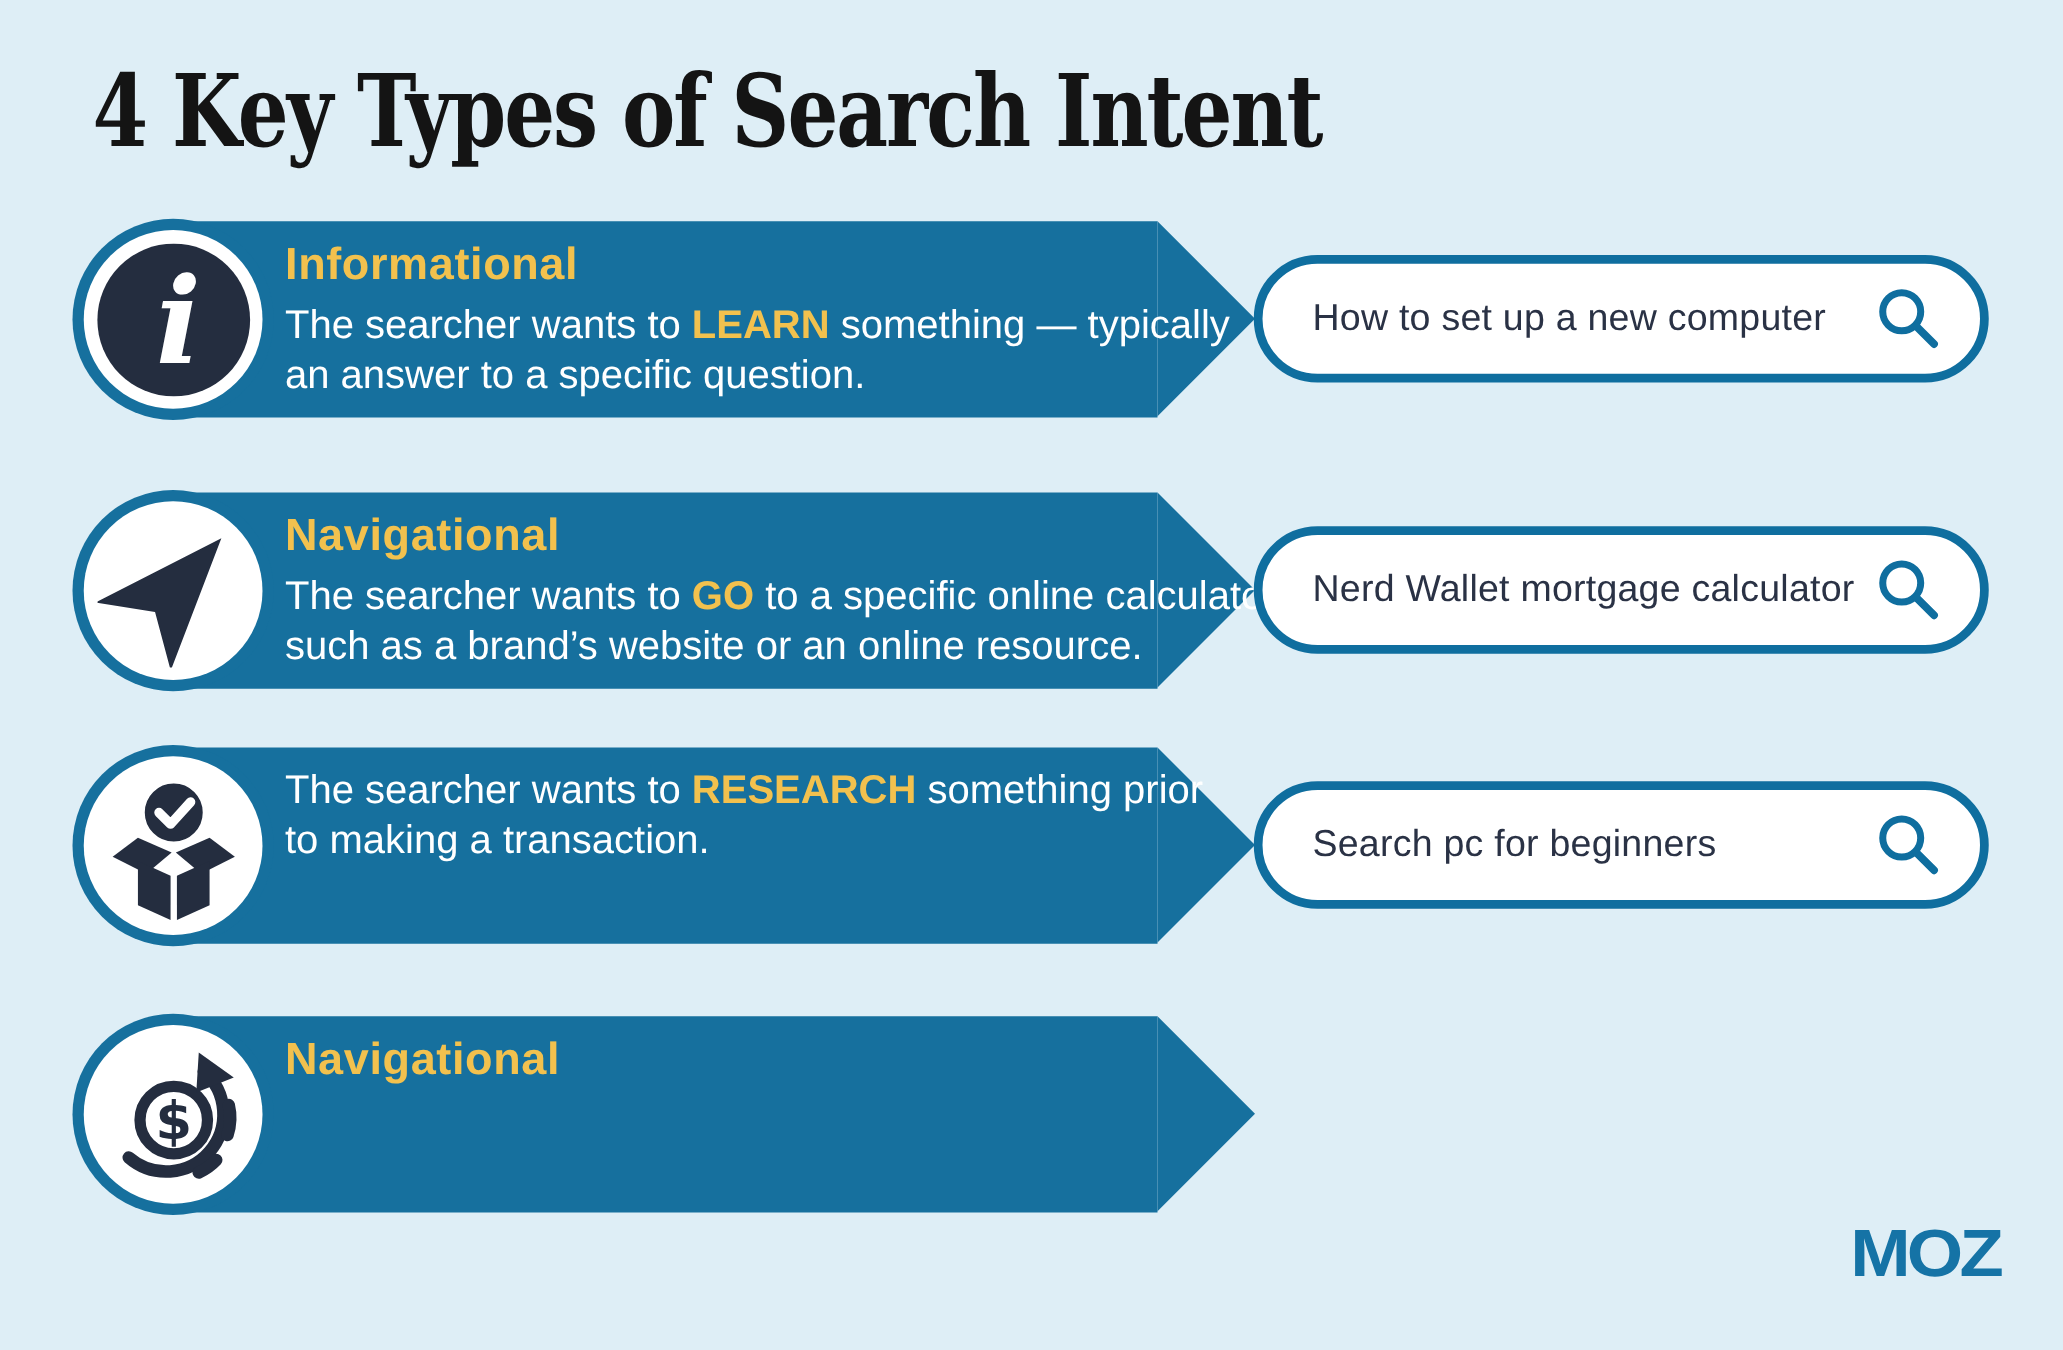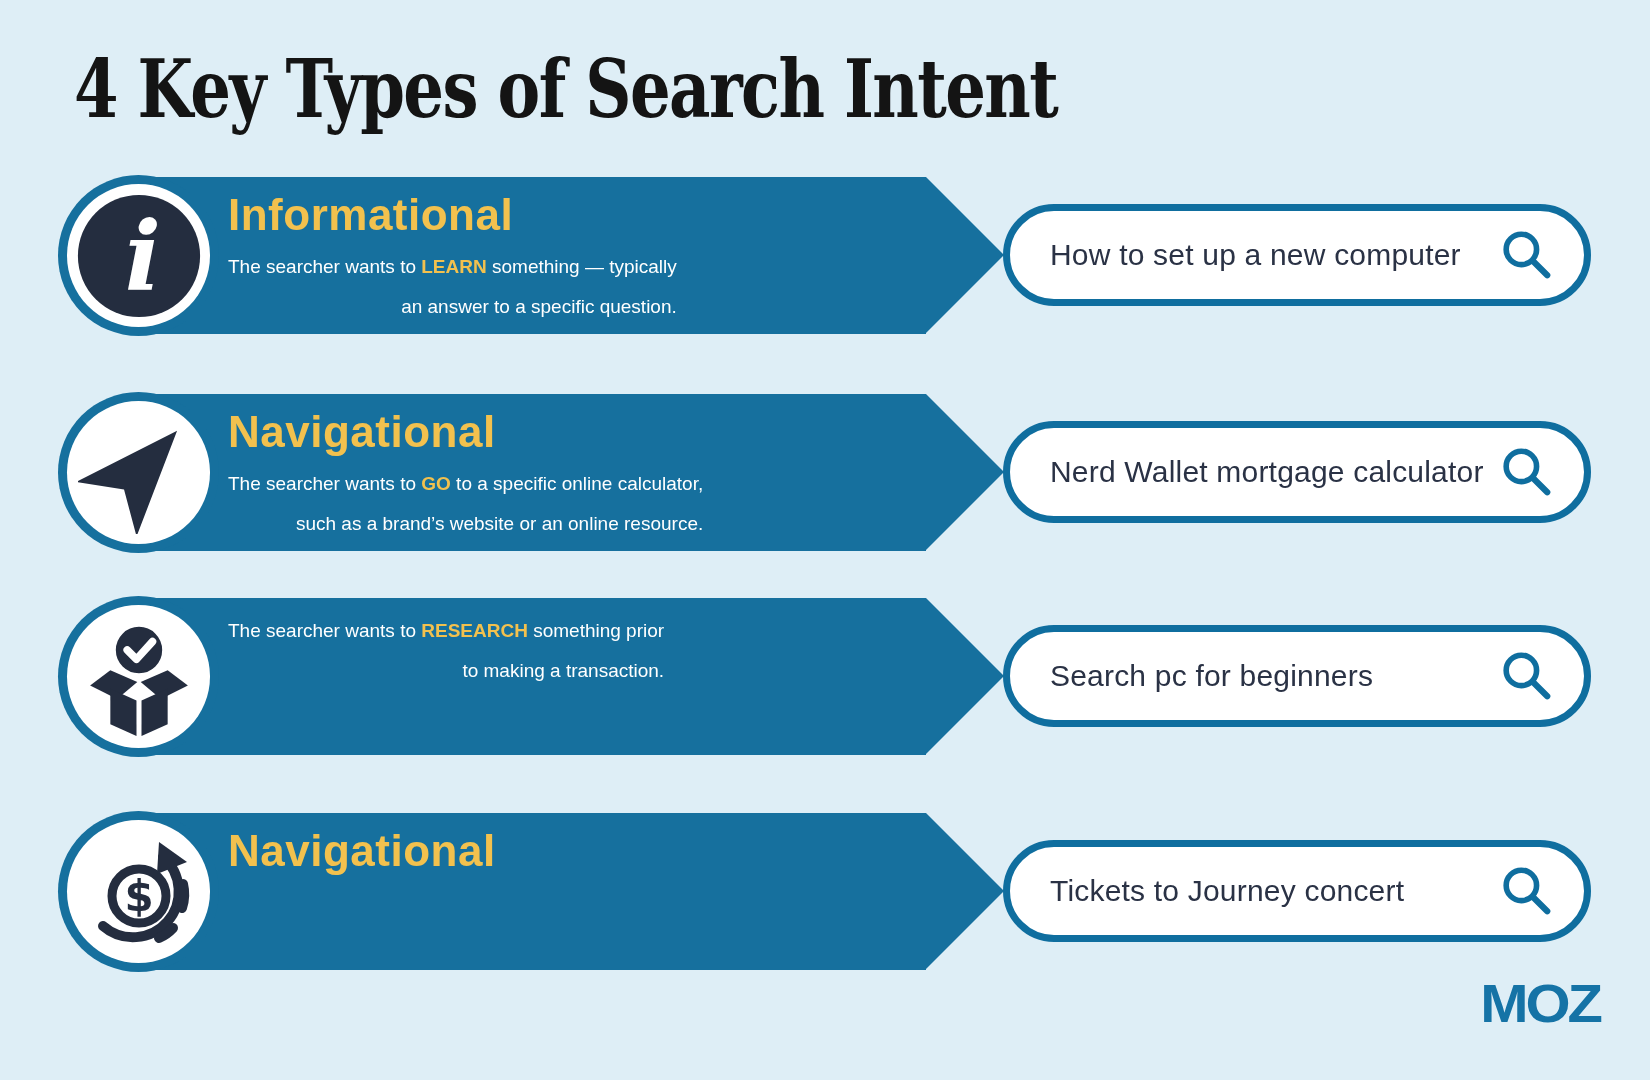--- a/index.html
+++ b/index.html
@@ -34,26 +34,26 @@
     position:absolute;left:58px;top:-2px;width:161px;height:161px;
     border-radius:50%;background:var(--banner);
   }
   .icon-white{
     position:absolute;left:67px;top:7px;width:143px;height:143px;
     border-radius:50%;background:#ffffff;
     display:flex;align-items:center;justify-content:center;
   }
   .banner-text{position:absolute;left:228px;top:13px;}
   .banner-title{
-    font-size:44px;font-weight:700;color:var(--yellow);
+    font-size:36px;font-weight:700;color:var(--yellow);
     margin-bottom:7px;letter-spacing:0.5px;
   }
   .banner-desc{
-    font-size:19px;color:#ffffff;line-height:40px;
-    white-space:pre;font-weight:400;text-align:right;
+    font-size:32px;color:#ffffff;line-height:40px;
+    white-space:pre;font-weight:400;
   }
   .banner-desc .hl{color:var(--yellow);font-weight:700;}
 
   .pill{
     position:absolute;left:1003px;top:27px;width:588px;height:102px;
     box-sizing:border-box;background:#ffffff;
     border:7px solid var(--pillborder);border-radius:51px;
     display:flex;align-items:center;
     padding:0 30px 0 40px;
   }
@@ -163,22 +163,15 @@
       <text x="60" y="79" text-anchor="middle" font-family="DejaVu Sans, sans-serif" font-weight="700" font-size="42" fill="#242D3F">$</text>
       <path class="navy-stroke" d="M24 94 A44 44 0 1 0 84 25" stroke-width="10" stroke-linecap="round"></path>
       <polygon class="navy" points="80,10 108,30 78,42"></polygon>
       <path class="navy-stroke" d="M104 52 A44 44 0 0 1 103 76" stroke-width="10" stroke-linecap="round"></path>
       <path class="navy-stroke" d="M94 96 A44 44 0 0 1 80 106" stroke-width="10" stroke-linecap="round"></path>
     </svg>
   </div>
   <div class="banner-text">
     <div class="banner-title">Navigational</div>
   </div>
-  <div class="pill">
-    <div class="pill-text">Tickets to Journey concert</div>
-    <svg width="54" height="54" viewBox="0 0 48 48">
-      <circle cx="19" cy="19" r="13.5" stroke="#0F6E9F" stroke-width="5" fill="none"></circle>
-      <line x1="29.5" y1="29.5" x2="42" y2="42" stroke="#0F6E9F" stroke-width="5.5" stroke-linecap="round"></line>
-    </svg>
-  </div>
 </div>
 
 <div class="moz-logo">MOZ</div>
 
 </body></html>

